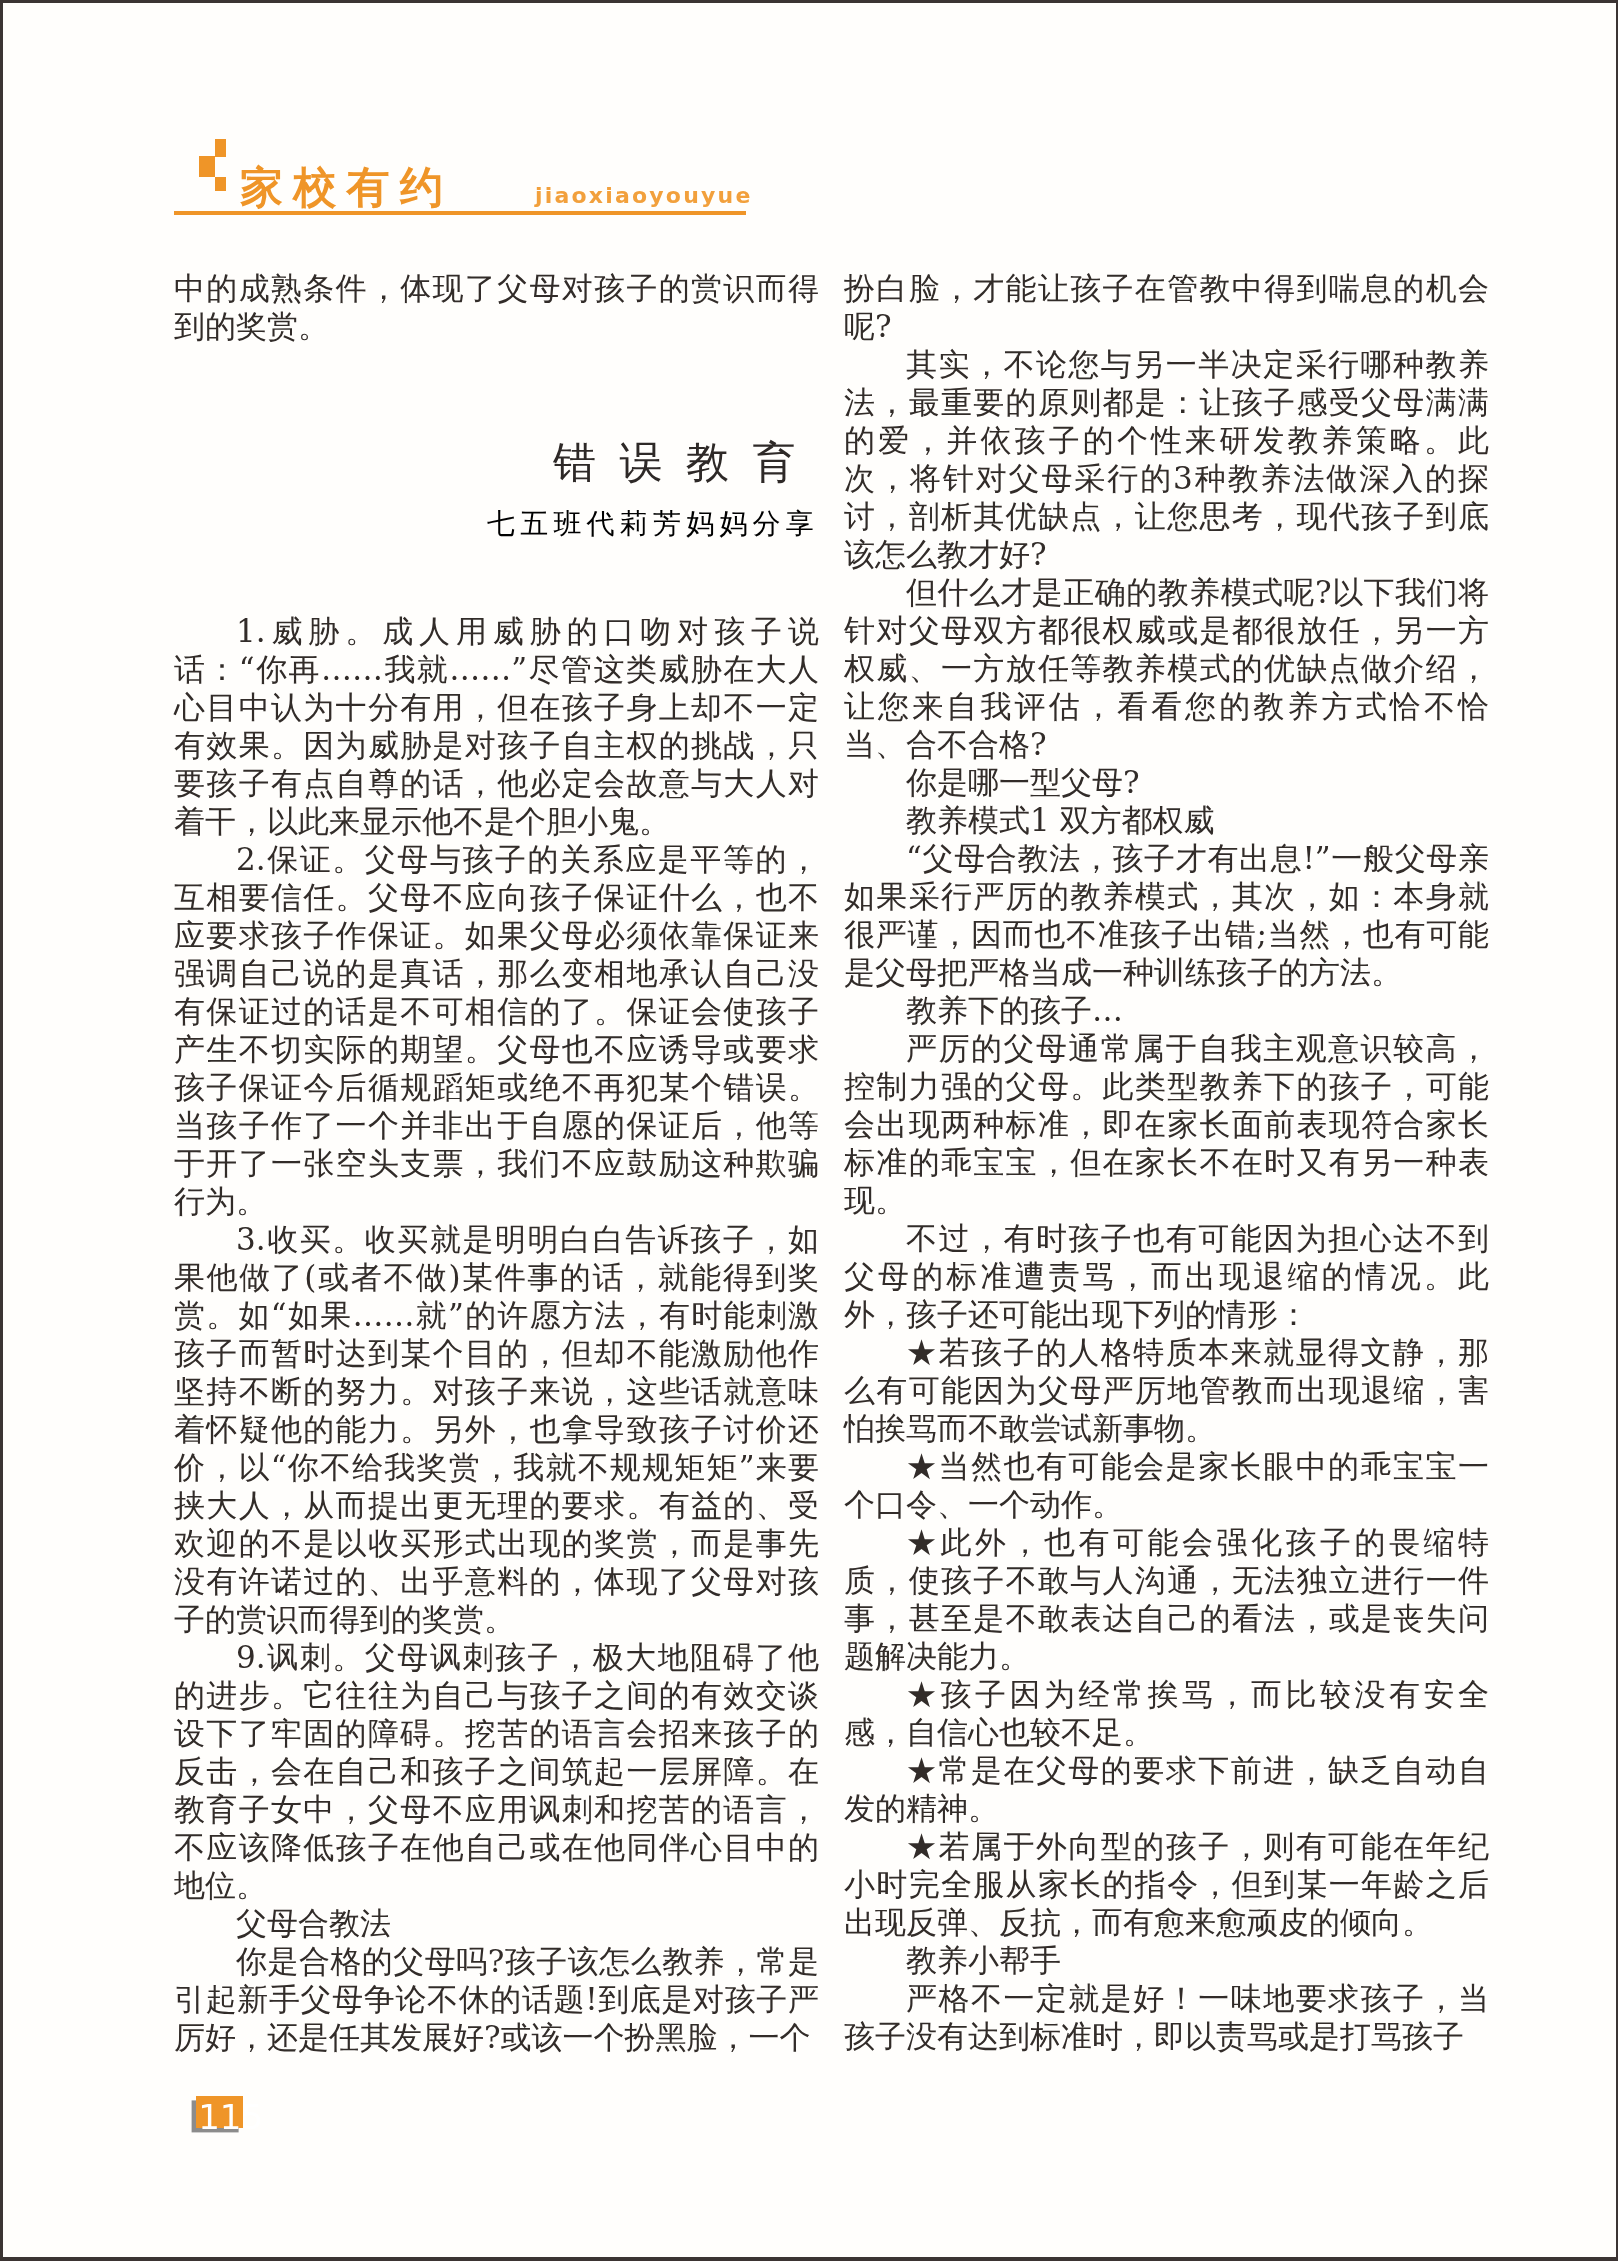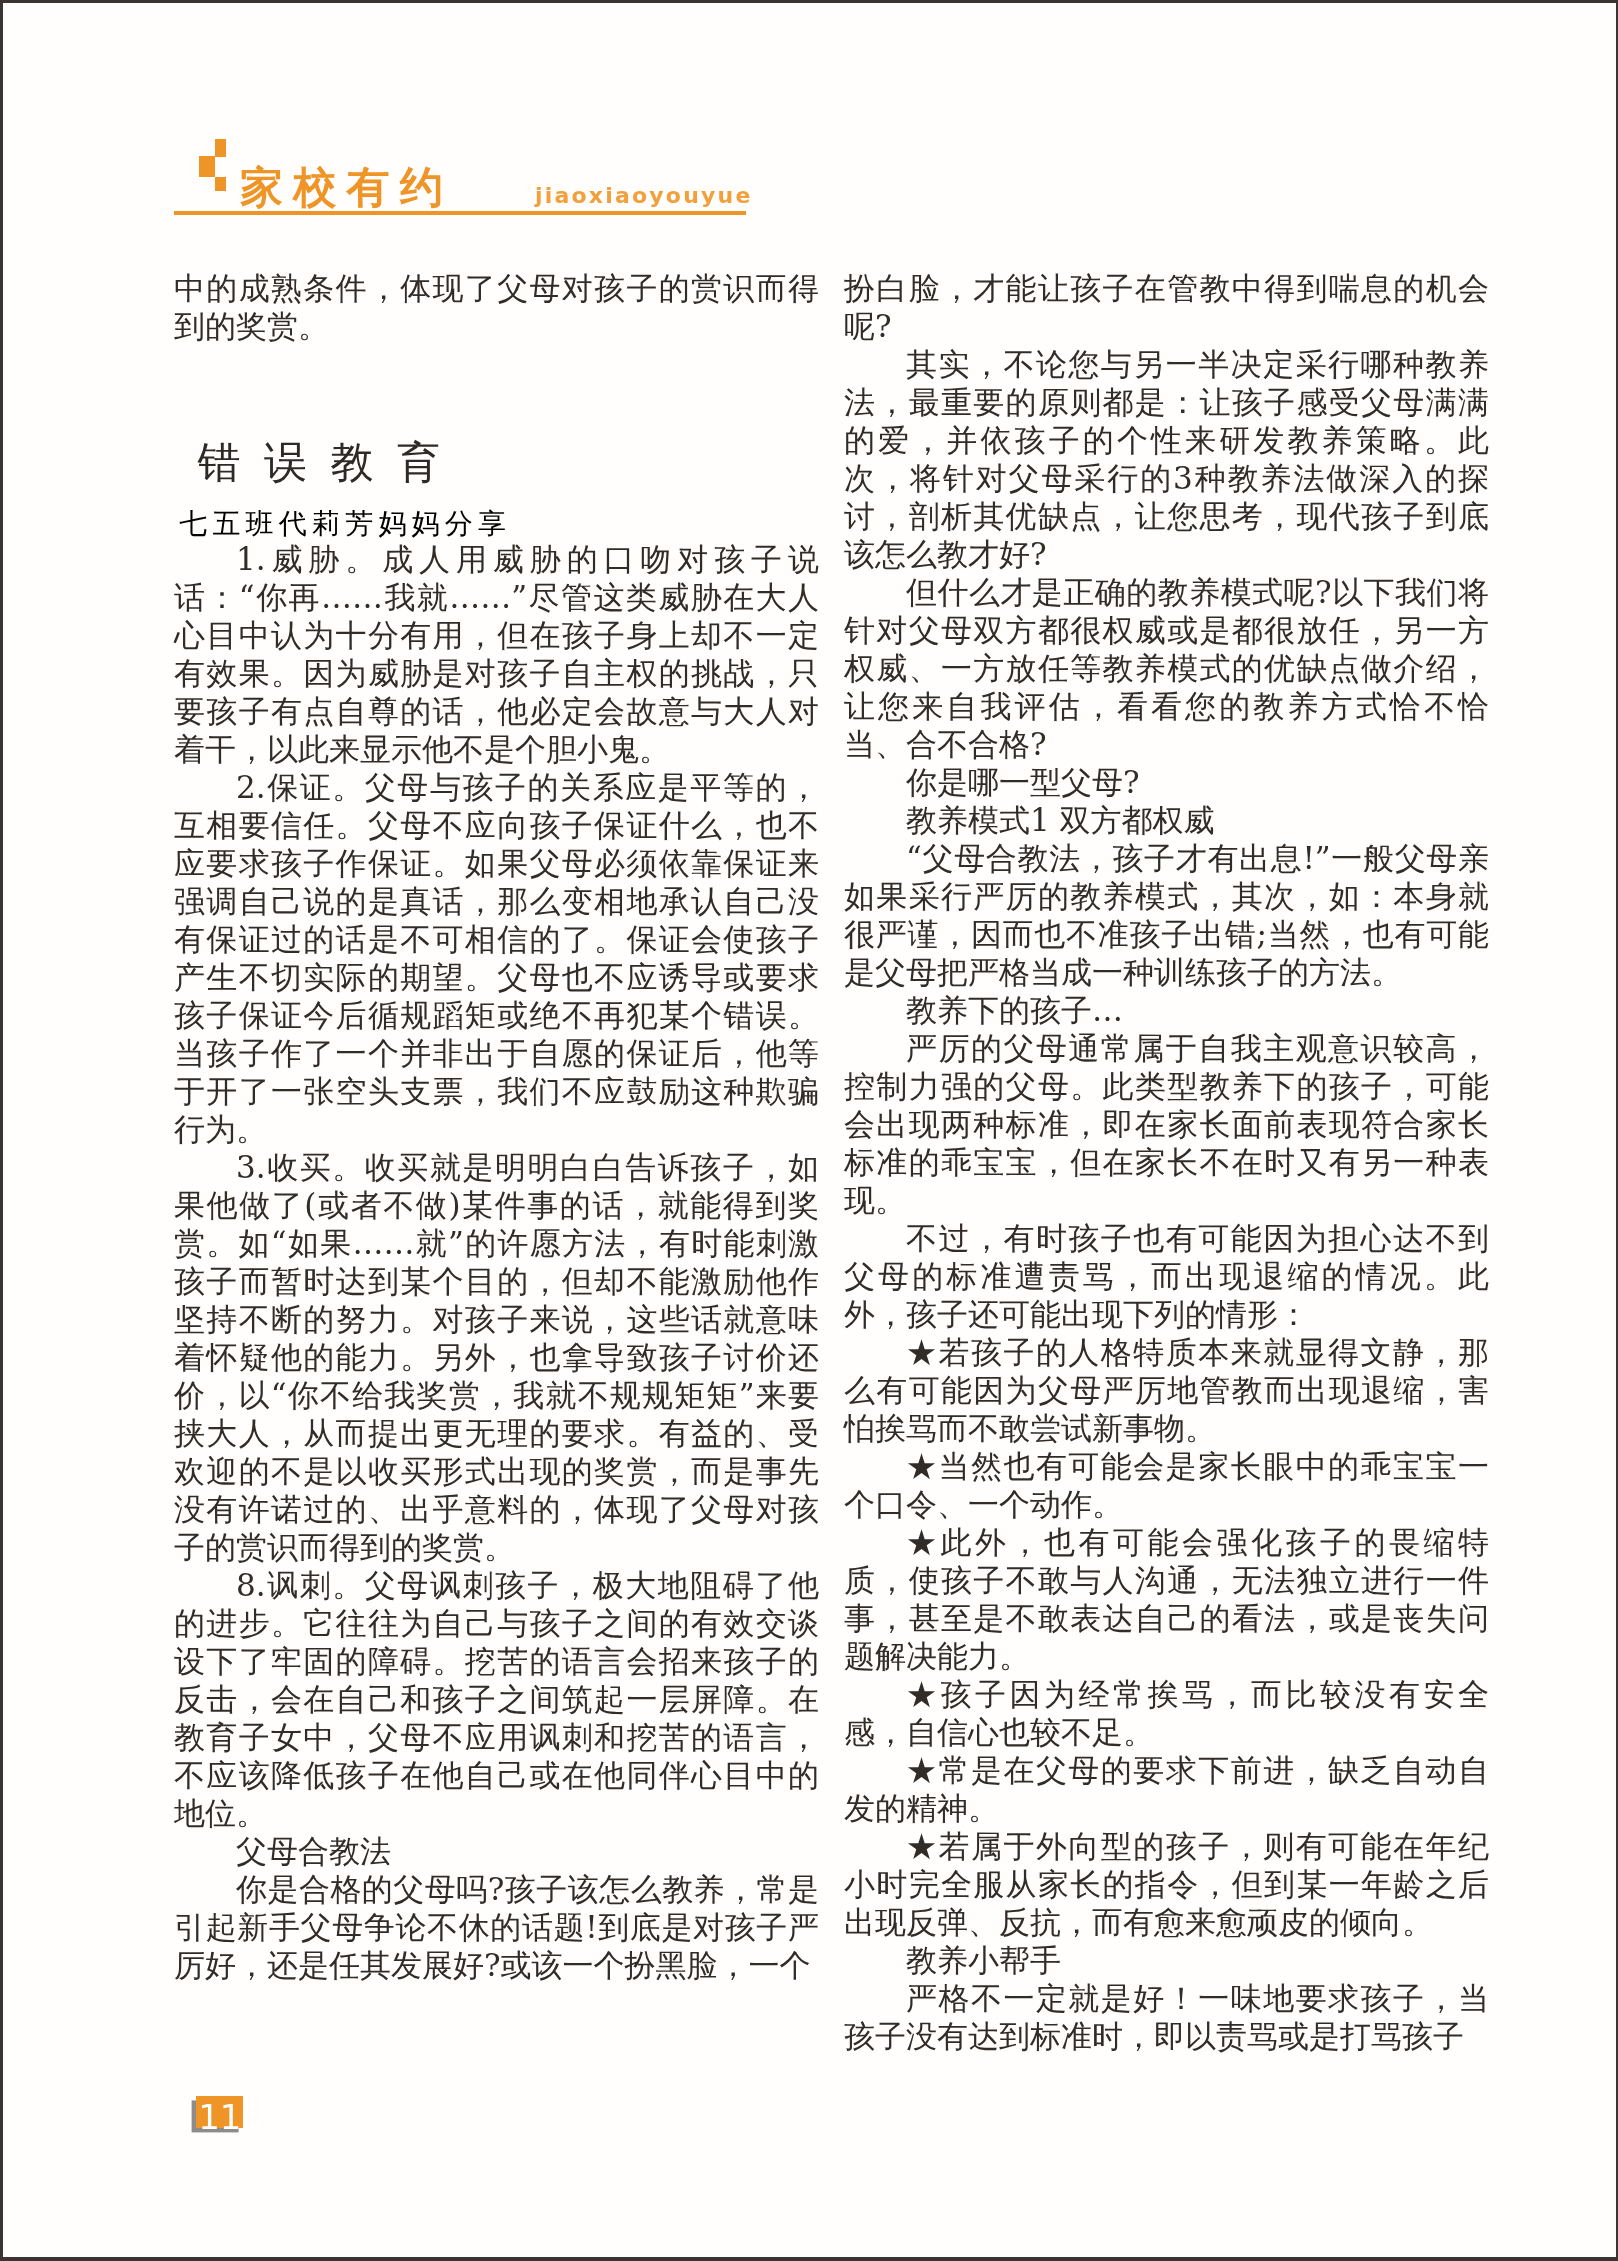--- a/index.html
+++ b/index.html
@@ -41,21 +41,21 @@
     position:absolute; top:266px; width:645px;
     font-size:31px; line-height:38px; color:#322c29;
     text-align:justify;
   }
   .col-left  { left:171px;  }
   .col-right { left:841px; }
   p.body { text-indent:2em; }
   p.cont { text-indent:0; }
   p.sub  { text-indent:2em; text-align:left; }
 
-  .article-head { margin-top:94px; text-align:left; }
+  .article-head { margin-top:94px; margin-bottom:72px; text-align:right; }
   .article-title {
     font-size:43px; line-height:47px; color:#2e2927;
     letter-spacing:23.5px; padding-left:23.5px; white-space:nowrap;
   }
   .article-byline {
     margin-top:22px; font-size:28px; line-height:32px; color:#000000;
     letter-spacing:5.2px; padding-left:5.2px; white-space:nowrap;
   }
 
   
@@ -86,21 +86,21 @@
     <p class="cont">中的成熟条件，体现了父母对孩子的赏识而得到的奖赏。</p>
 
     <div class="article-head">
       <div class="article-title">错误教育</div>
       <div class="article-byline">七五班代莉芳妈妈分享</div>
     </div>
 
     <p class="body">1.威胁。成人用威胁的口吻对孩子说话：“你再……我就……”尽管这类威胁在大人心目中认为十分有用，但在孩子身上却不一定有效果。因为威胁是对孩子自主权的挑战，只要孩子有点自尊的话，他必定会故意与大人对着干，以此来显示他不是个胆小鬼。</p>
     <p class="body">2.保证。父母与孩子的关系应是平等的，互相要信任。父母不应向孩子保证什么，也不应要求孩子作保证。如果父母必须依靠保证来强调自己说的是真话，那么变相地承认自己没有保证过的话是不可相信的了。保证会使孩子产生不切实际的期望。父母也不应诱导或要求孩子保证今后循规蹈矩或绝不再犯某个错误。当孩子作了一个并非出于自愿的保证后，他等于开了一张空头支票，我们不应鼓励这种欺骗行为。</p>
     <p class="body">3.收买。收买就是明明白白告诉孩子，如果他做了(或者不做)某件事的话，就能得到奖赏。如“如果……就”的许愿方法，有时能刺激孩子而暂时达到某个目的，但却不能激励他作坚持不断的努力。对孩子来说，这些话就意味着怀疑他的能力。另外，也拿导致孩子讨价还价，以“你不给我奖赏，我就不规规矩矩”来要挟大人，从而提出更无理的要求。有益的、受欢迎的不是以收买形式出现的奖赏，而是事先没有许诺过的、出乎意料的，体现了父母对孩子的赏识而得到的奖赏。</p>
-    <p class="body">8.讽刺。父母讽刺孩子，极大地阻碍了他的进步。它往往为自己与孩子之间的有效交谈设下了牢固的障碍。挖苦的语言会招来孩子的反击，会在自己和孩子之间筑起一层屏障。在教育子女中，父母不应用讽刺和挖苦的语言，不应该降低孩子在他自己或在他同伴心目中的地位。</p>
+    <p class="body">9.讽刺。父母讽刺孩子，极大地阻碍了他的进步。它往往为自己与孩子之间的有效交谈设下了牢固的障碍。挖苦的语言会招来孩子的反击，会在自己和孩子之间筑起一层屏障。在教育子女中，父母不应用讽刺和挖苦的语言，不应该降低孩子在他自己或在他同伴心目中的地位。</p>
     <p class="sub">父母合教法</p>
     <p class="body">你是合格的父母吗?孩子该怎么教养，常是引起新手父母争论不休的话题!到底是对孩子严厉好，还是任其发展好?或该一个扮黑脸，一个</p>
   </div>
 
   <div class="col col-right">
     <p class="cont">扮白脸，才能让孩子在管教中得到喘息的机会呢?</p>
     <p class="body">其实，不论您与另一半决定采行哪种教养法，最重要的原则都是：让孩子感受父母满满的爱，并依孩子的个性来研发教养策略。此次，将针对父母采行的3种教养法做深入的探讨，剖析其优缺点，让您思考，现代孩子到底该怎么教才好?</p>
     <p class="body">但什么才是正确的教养模式呢?以下我们将针对父母双方都很权威或是都很放任，另一方权威、一方放任等教养模式的优缺点做介绍，让您来自我评估，看看您的教养方式恰不恰当、合不合格?</p>
     <p class="sub">你是哪一型父母?</p>
     <p class="sub">教养模式1 双方都权威</p>

